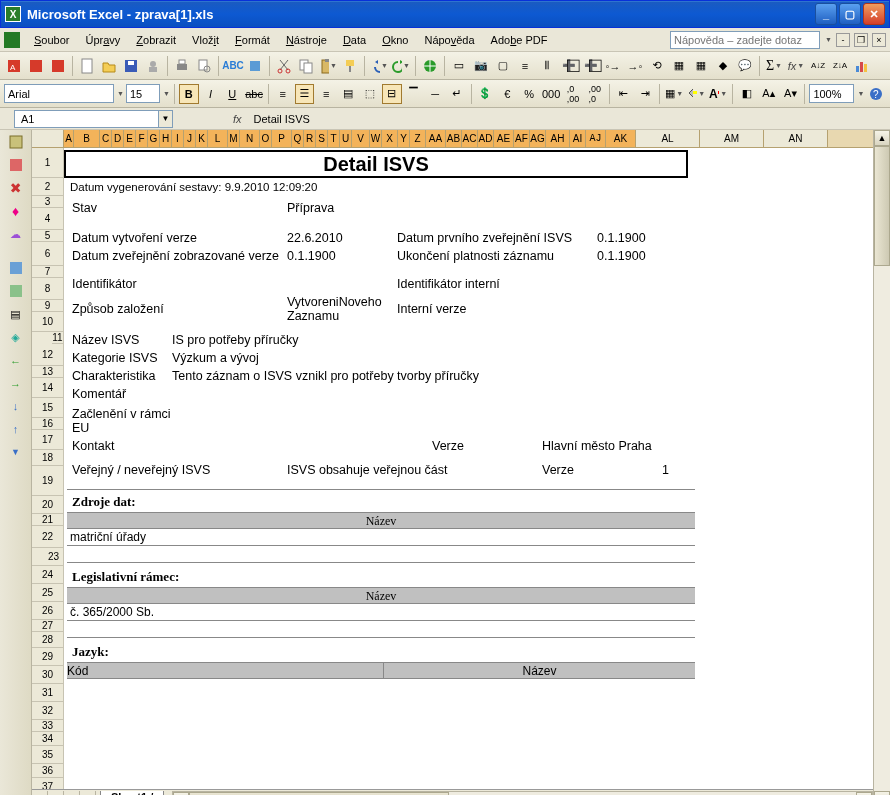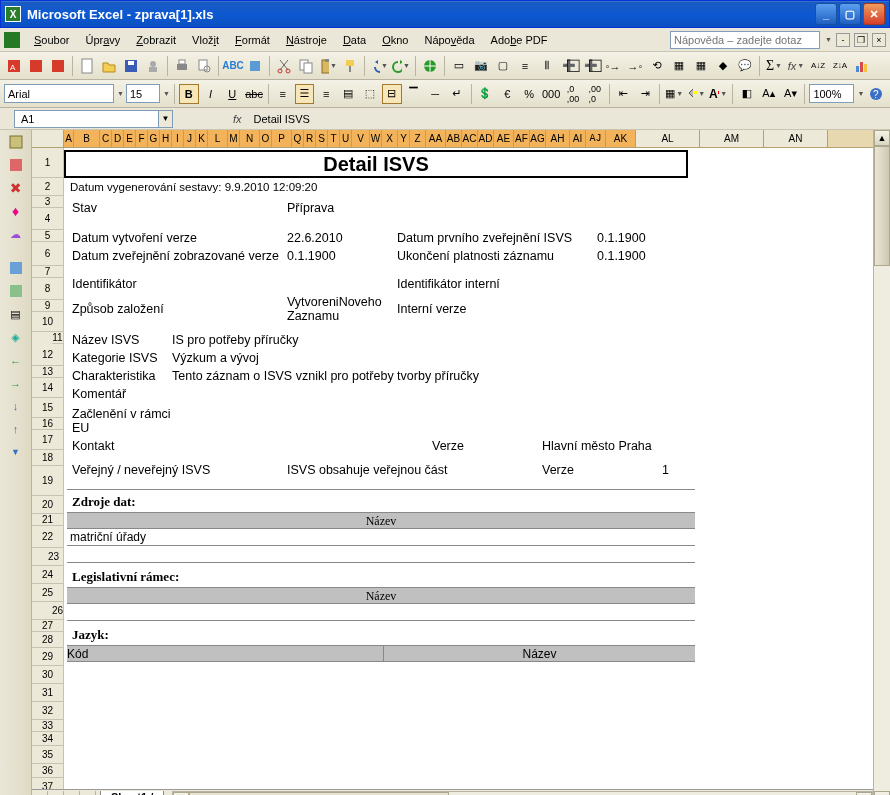--- a/index.html
+++ b/index.html
@@ -466,21 +466,21 @@
           <div class="rowh" style="height: 12px; line-height: 12px;">16</div>
           <div class="rowh" style="height: 20px; line-height: 20px;">17</div>
           <div class="rowh" style="height: 16px; line-height: 16px;">18</div>
           <div class="rowh" style="height: 30px; line-height: 30px;">19</div>
           <div class="rowh" style="height: 18px; line-height: 18px;">20</div>
           <div class="rowh" style="height: 12px; line-height: 12px;">21</div>
           <div class="rowh" style="height: 22px; line-height: 22px;">22</div>
           <div class="rowh" style="height: 18px; line-height: 18px; padding-left: 12px;">23</div>
           <div class="rowh" style="height: 18px; line-height: 18px;">24</div>
           <div class="rowh" style="height: 18px; line-height: 18px;">25</div>
-          <div class="rowh" style="height: 18px; line-height: 18px; text-align: right;">26</div>
+          <div class="rowh" style="height: 18px; line-height: 18px;">26</div>
           <div class="rowh" style="height: 12px; line-height: 12px;">27</div>
           <div class="rowh" style="height: 16px; line-height: 16px;">28</div>
           <div class="rowh" style="height: 18px; line-height: 18px;">29</div>
           <div class="rowh" style="height: 18px; line-height: 18px;">30</div>
           <div class="rowh" style="height: 18px; line-height: 18px;">31</div>
           <div class="rowh" style="height: 18px; line-height: 18px;">32</div>
           <div class="rowh" style="height: 12px; line-height: 12px;">33</div>
           <div class="rowh" style="height: 14px; line-height: 14px;">34</div>
           <div class="rowh" style="height: 18px; line-height: 18px;">35</div>
           <div class="rowh" style="height: 14px; line-height: 14px;">36</div>
@@ -555,20 +555,21 @@
               <span class="sec-head">Zdroje dat:</span>
             </div>
           <div class="gray-row">Název</div>
           <div class="thin-border-row">matriční úřady</div>
           <div class="thin-border-row"></div>
 
           <div class="row" style="margin:6px 0 2px 8px">
               <span class="sec-head">Legislativní rámec:</span>
             </div>
           <div class="gray-row">Název</div>
+          <div class="thin-border-row">č. 365/2000 Sb.</div>
           <div class="thin-border-row"></div>
 
           <div class="row" style="margin:6px 0 2px 8px">
               <span class="sec-head">Jazyk:</span>
             </div>
           <div class="gray-split">
             <div class="col-kod">Kód</div>
             <div class="col-naz">Název</div>
           </div>
         </div>

